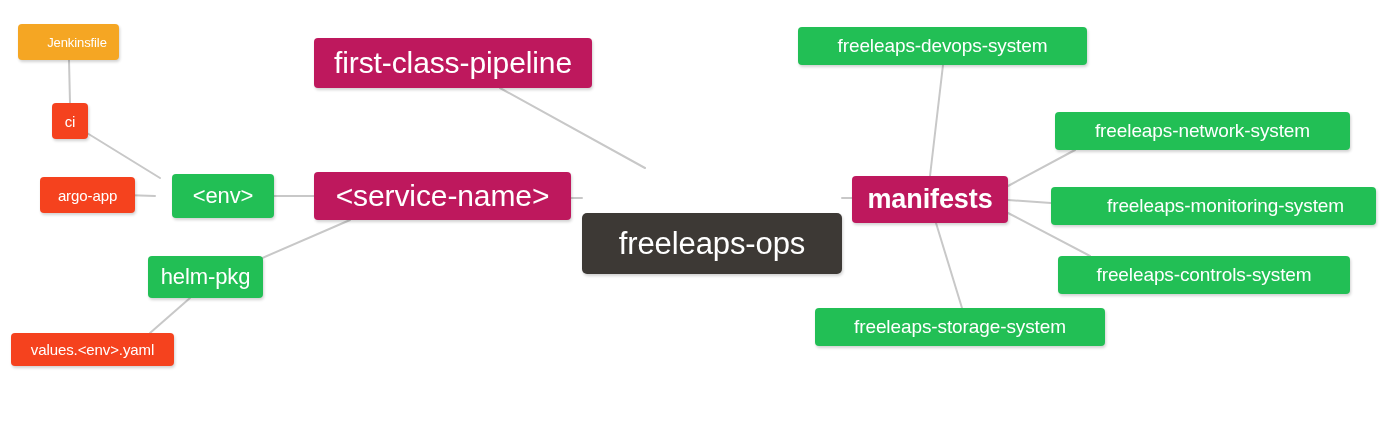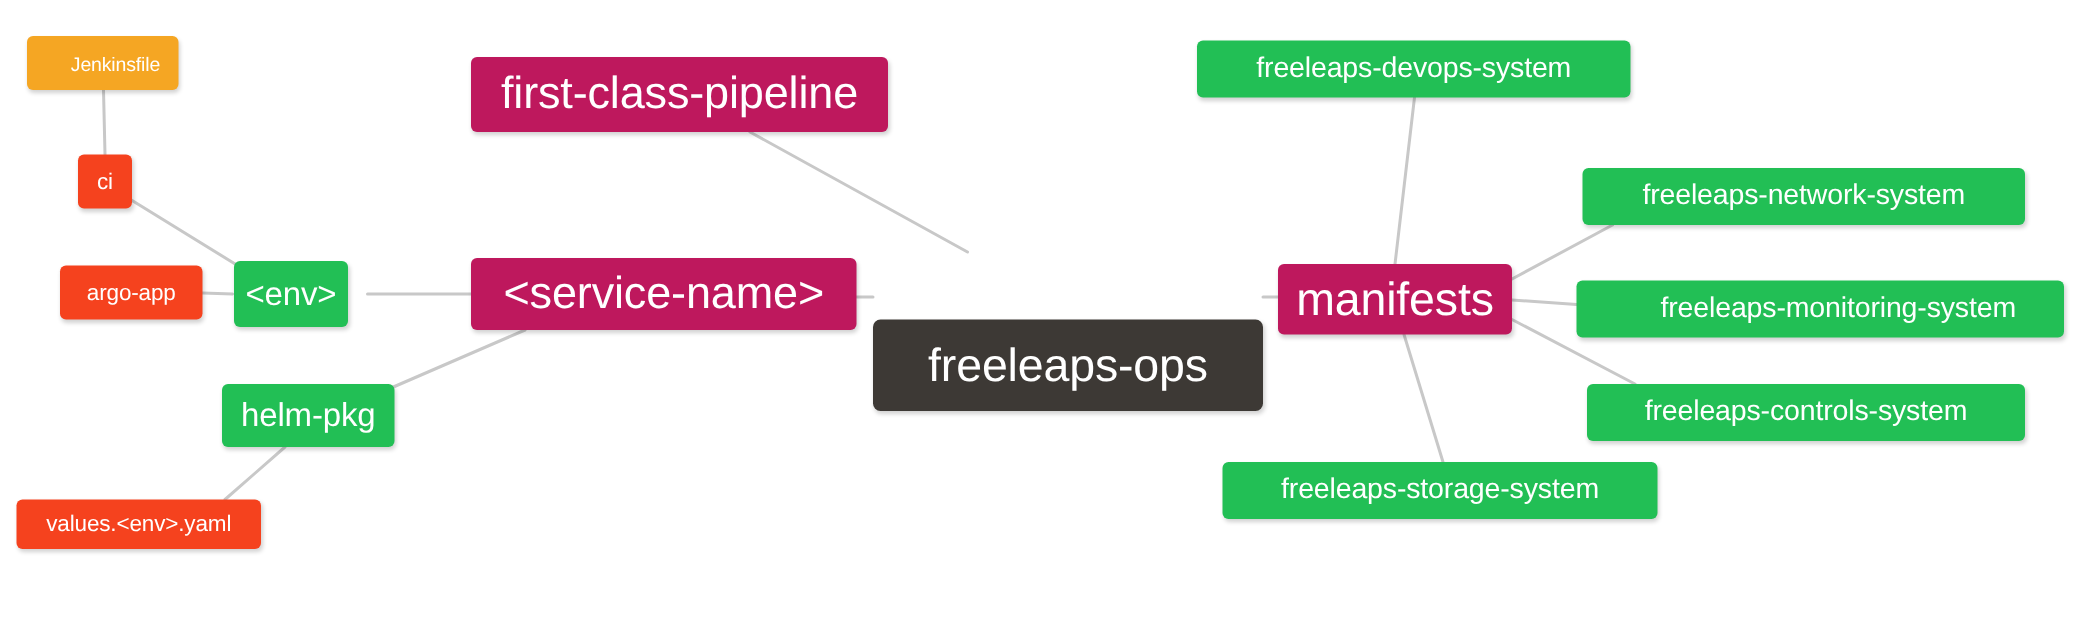--- a/index.html
+++ b/index.html
@@ -41,21 +41,21 @@
     background: #3d3935;
     font-size: 31px;
     border-radius: 5px;
   }
   .n-blue { background: #be185d; }
   .n-green { background: #22bf55; }
   .n-orange { background: #f5a623; padding-left: 17px; }
   .n-red { background: #f5421e; }
 
   .sz-xl { font-size: 30px; }
-  .sz-lg { font-size: 31px; }
+  .sz-lg { font-size: 27px; font-weight: bold; }
   .sz-md { font-size: 22px; }
   .sz-sm { font-size: 19px; }
   .sz-xs { font-size: 15px; }
   .sz-xxs { font-size: 13px; }
 </style>
 </head>
 <body>
 
 <div id="canvas">
   <svg id="edges" viewBox="0 0 1390 421" xmlns="http://www.w3.org/2000/svg">
@@ -77,21 +77,21 @@
   <div id="node-layer">
       <div class="node n-orange sz-xxs" style="left: 18px; top: 24px; width: 101px; height: 36px;">
         <span>Jenkinsfile</span>
       </div>
       <div class="node n-red sz-xs" style="left: 52px; top: 103px; width: 36px; height: 36px;">
         <span>ci</span>
       </div>
       <div class="node n-red sz-xs" style="left: 40px; top: 177px; width: 95px; height: 36px;">
         <span>argo-app</span>
       </div>
-      <div class="node n-green sz-md" style="left: 156px; top: 174px; width: 76px; height: 44px;">
+      <div class="node n-green sz-md" style="left: 172px; top: 174px; width: 102px; height: 44px;">
         <span>&lt;env&gt;</span>
       </div>
       <div class="node n-green sz-md" style="left: 148px; top: 256px; width: 115px; height: 42px;">
         <span>helm-pkg</span>
       </div>
       <div class="node n-red sz-xs" style="left: 11px; top: 333px; width: 163px; height: 33px;">
         <span>values.&lt;env&gt;.yaml</span>
       </div>
       <div class="node n-blue sz-xl" style="left: 314px; top: 38px; width: 278px; height: 50px;">
         <span>first-class-pipeline</span>

